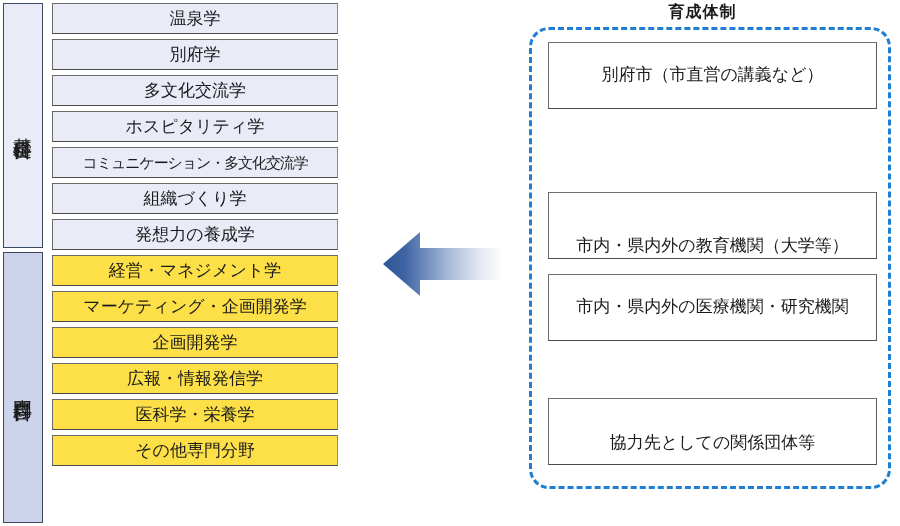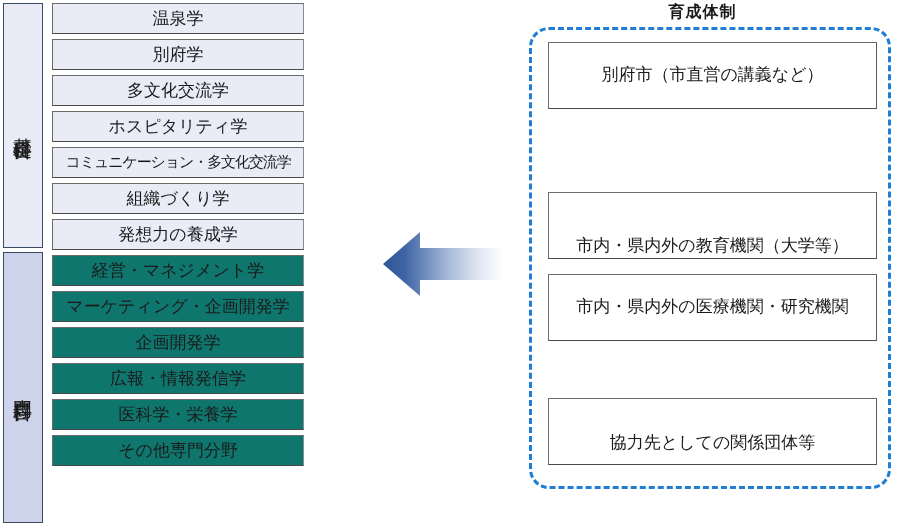--- a/index.html
+++ b/index.html
@@ -53,39 +53,38 @@
     top: 252px;
     height: 271px;
     background: #ccd3ea;
   }
 
   
   #subject-rows {
     position: absolute;
     left: 52px;
     top: 3px;
-    width: 252px;
-    font-family: Liberation Serif, serif;
+    width: 286px;
   }
   .subject-row {
     height: 31px;
     margin-bottom: 5px;
     border: 1.5px solid #6b6b6b;
     border-right-color: #8c8c8c;
     border-bottom-color: #4a4a4a;
     box-sizing: border-box;
     display: flex;
     align-items: center;
     justify-content: center;
     font-size: 17px;
     line-height: 1;
     white-space: nowrap;
   }
   .subject-row.basic { background: #e9ecf7; }
-  .subject-row.specialized { background: #0f766e; }
+  .subject-row.specialized { background: #fde047; }
   .subject-row.condensed {
     font-size: 15px;
     letter-spacing: -1.1px;
   }
 
   
   #flow-arrow {
     position: absolute;
     left: 383px;
     top: 231px;

